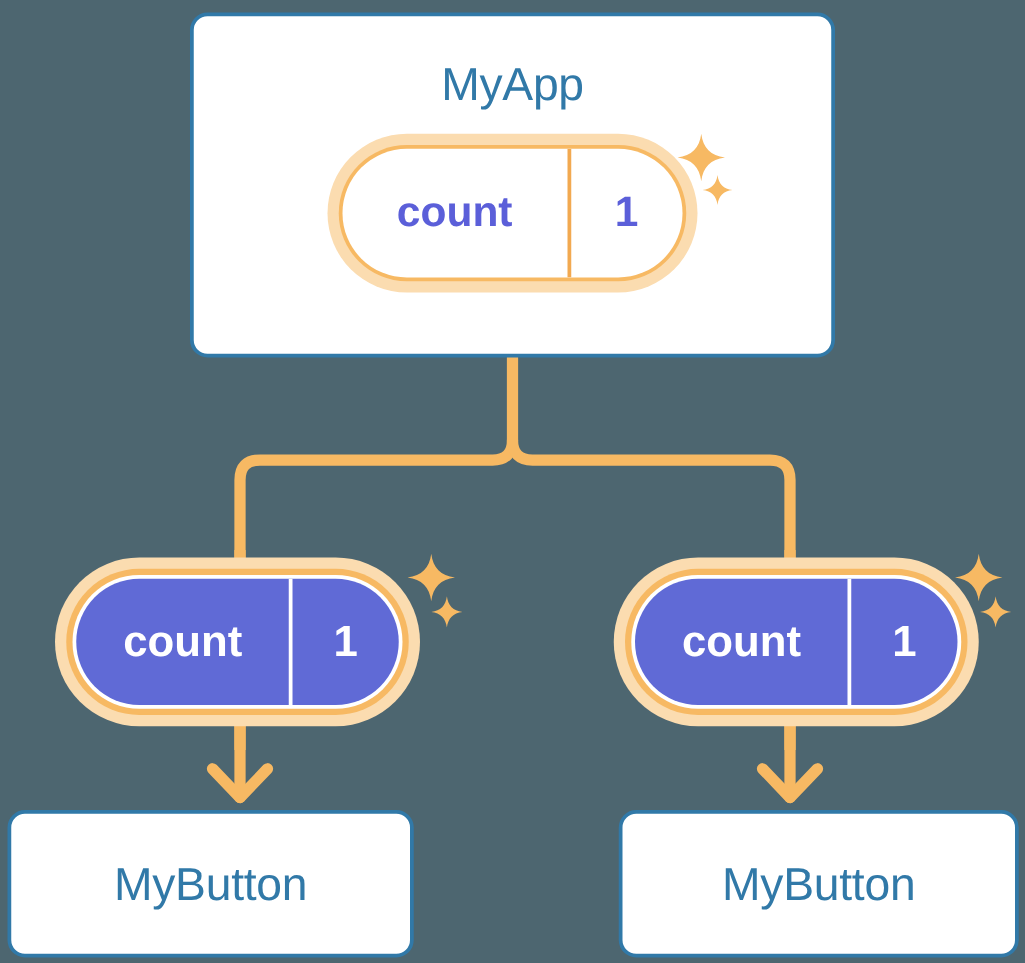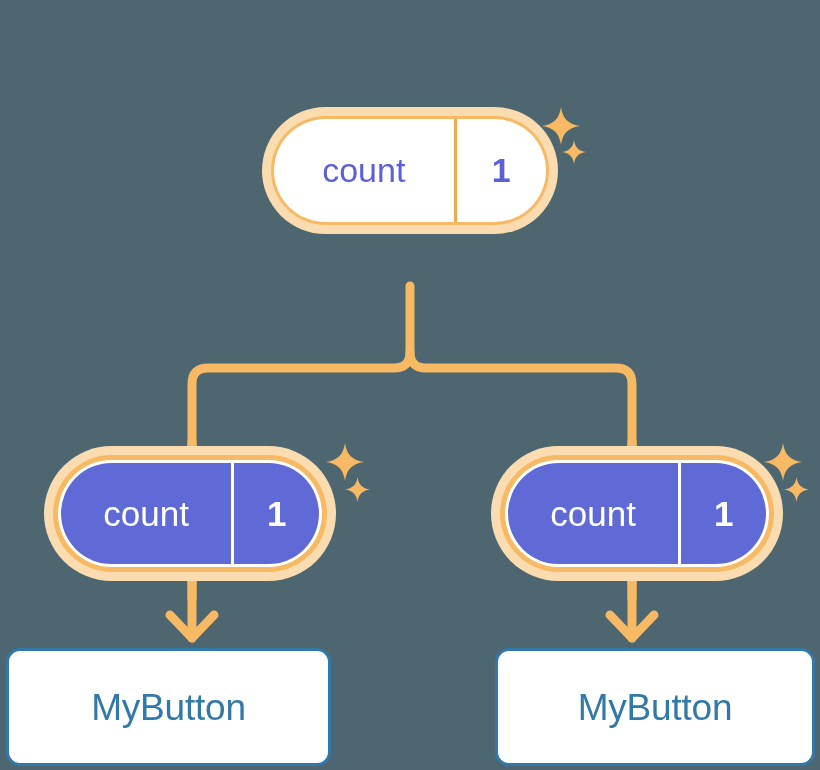--- a/index.html
+++ b/index.html
@@ -168,21 +168,21 @@
     left: 491px;
     top: 446px;
   }
 
   .pill-key {
     flex: 0 0 66%;
     display: flex;
     align-items: center;
     justify-content: center;
     font-size: 34px;
-    font-weight: 400;
+    font-weight: 700;
     letter-spacing: 0px;
   }
   .pill-val {
     flex: 1 1 auto;
     display: flex;
     align-items: center;
     justify-content: center;
     font-size: 34px;
     font-weight: 700;
   }
@@ -231,20 +231,23 @@
     <g>
       <line x1="192" y1="575" x2="192" y2="638" stroke="#f7b963" stroke-width="9" stroke-linecap="round"></line>
       <path d="M 170 615 L 192 638 L 214 615" fill="none" stroke="#f7b963" stroke-width="9" stroke-linecap="round" stroke-linejoin="round"></path>
     </g>
     <g>
       <line x1="632" y1="575" x2="632" y2="638" stroke="#f7b963" stroke-width="9" stroke-linecap="round"></line>
       <path d="M 610 615 L 632 638 L 654 615" fill="none" stroke="#f7b963" stroke-width="9" stroke-linecap="round" stroke-linejoin="round"></path>
     </g>
   </svg>
 
+  <div class="card" id="card-myapp">
+    <div class="card-title">MyApp</div>
+  </div>
 
   <div class="pill-wrap" id="pill-top">
     <div class="pill-halo"></div>
     <div class="pill"></div>
     <div class="pill-inner">
       <div class="pill-key">count</div>
       <div class="pill-divider"></div>
       <div class="pill-val">1</div>
     </div>
   </div>

